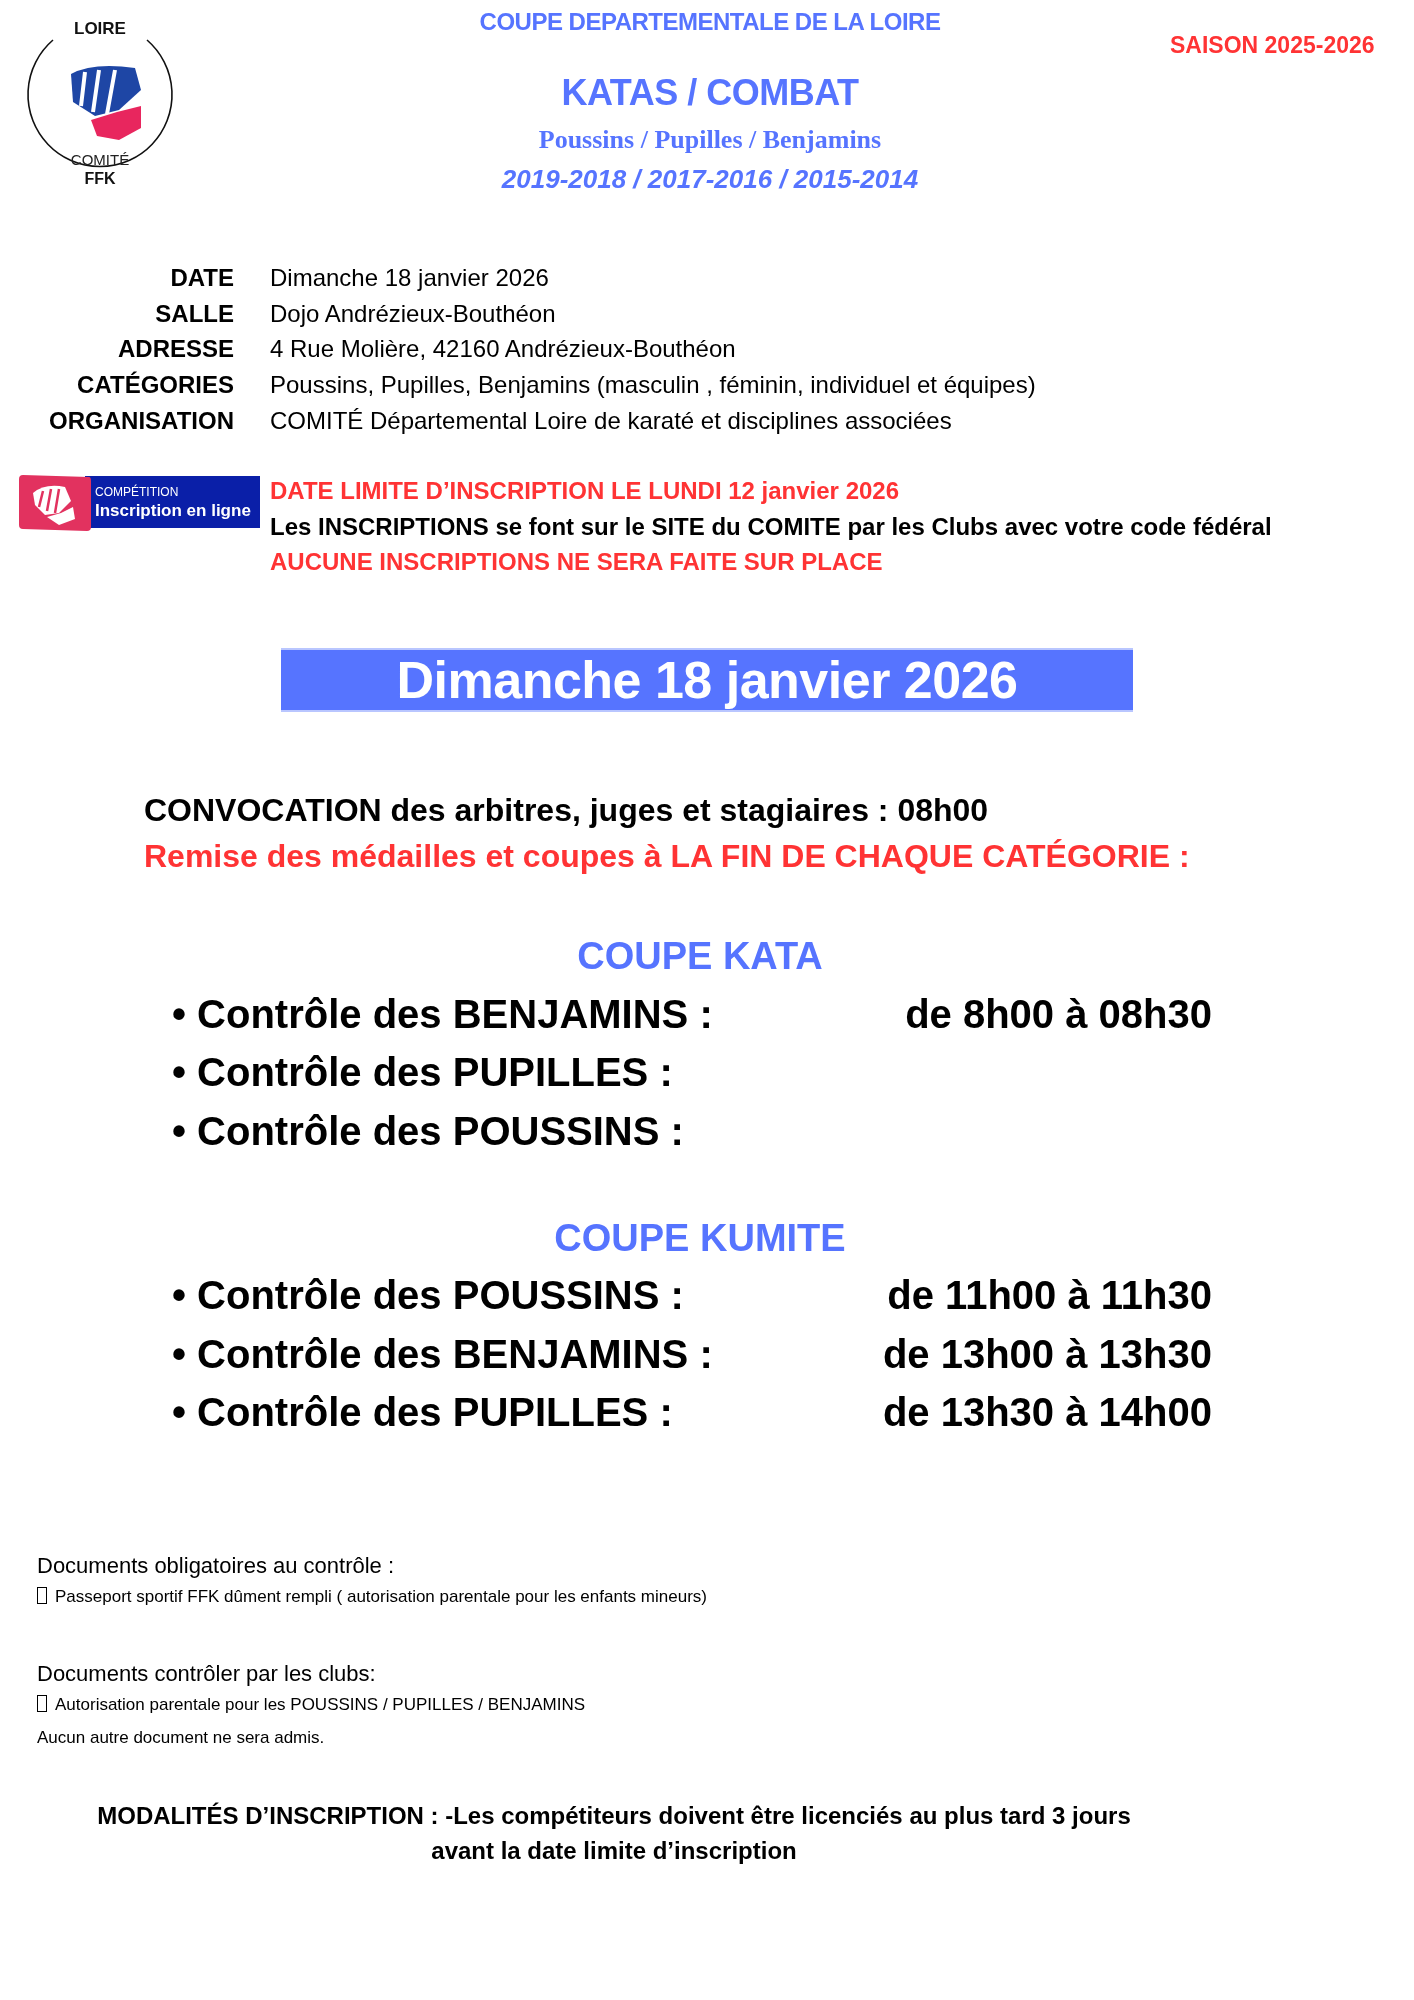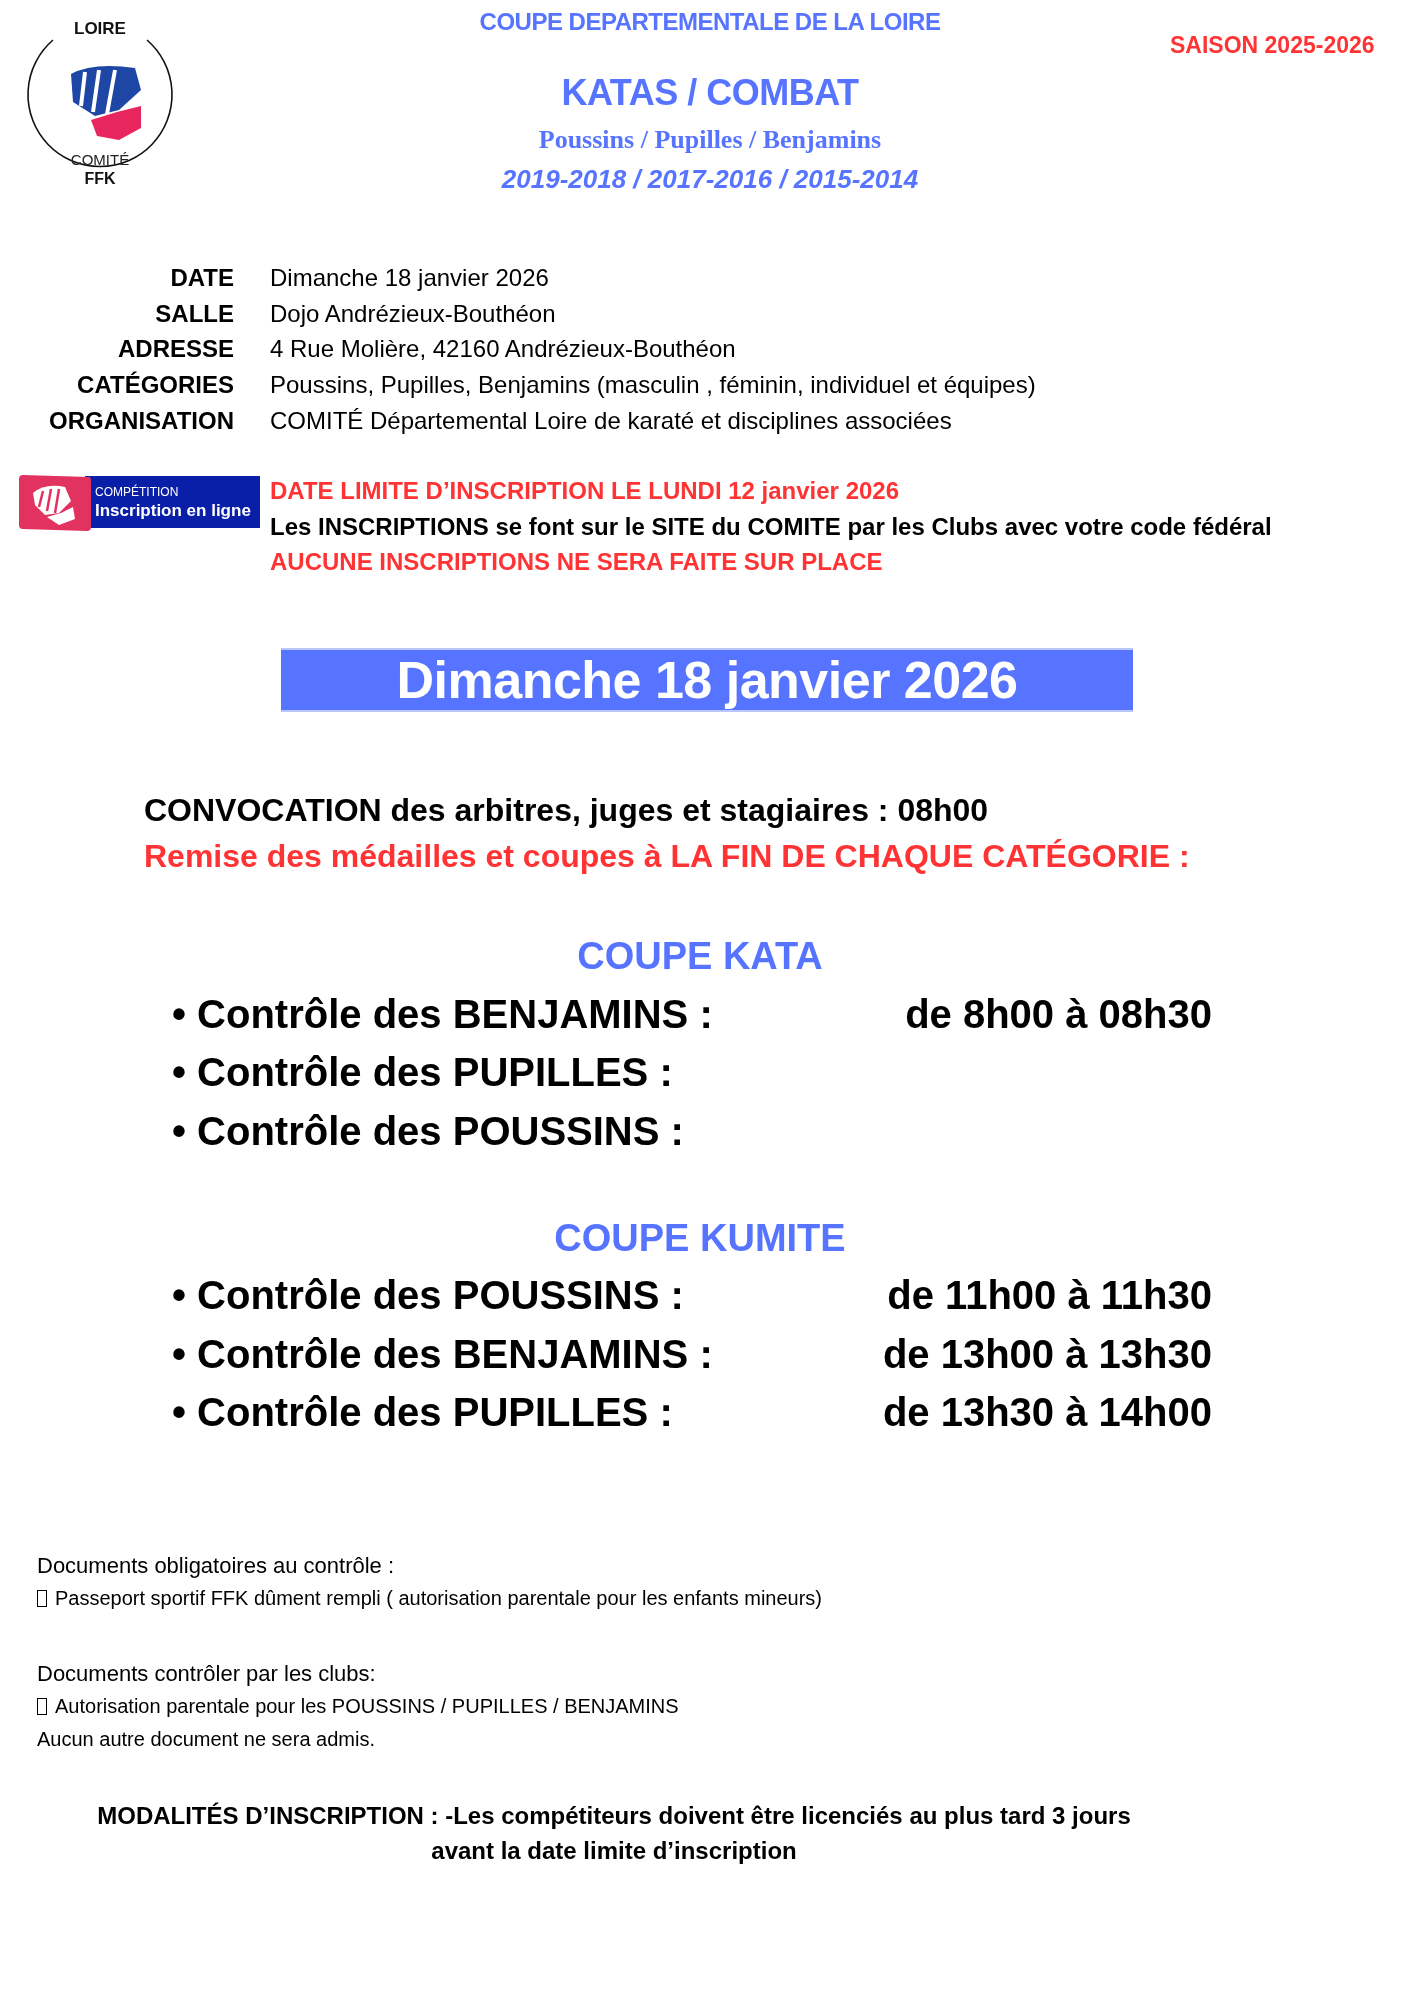--- a/index.html
+++ b/index.html
@@ -34,21 +34,21 @@
   #banner span { color:#fff; font-weight:bold; font-size:52px; letter-spacing:-0.5px; }
 
   .conv { left:144px; font-size:32px; font-weight:bold; }
   .section-title { left:300px; width:800px; text-align:center; font-size:38px; font-weight:bold; color:#5674ff; }
 
   .row { left:172px; width:1040px; height:50px; font-size:40px; font-weight:bold; }
   .row .lbl { position:absolute; left:0; top:0; white-space:nowrap; }
   .row .time { position:absolute; right:0; top:0; white-space:nowrap; }
 
   .doc-h { left:37px; font-size:22px; font-weight:normal; }
-  .doc-t { left:37px; font-size:20px; }
+  .doc-t { left:37px; font-size:17px; }
   .glyph { display:inline-block; width:10px; height:17px; border:1.5px solid #000; box-sizing:border-box; margin-right:8px; vertical-align:-2px; }
 
   .mod { left:0; width:1228px; text-align:center; font-size:24px; font-weight:bold; }
 </style>
 </head>
 <body>
 
 <div id="logo" class="abs">
   <svg width="154" height="180" viewBox="0 0 154 180">
     <path d="M 30 30 A 72 72 0 1 0 124 30" fill="none" stroke="#111" stroke-width="1.6"></path>

